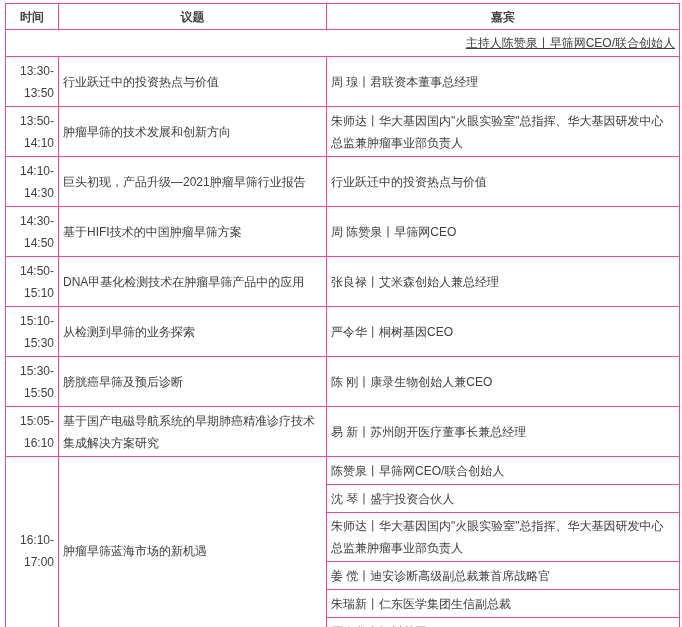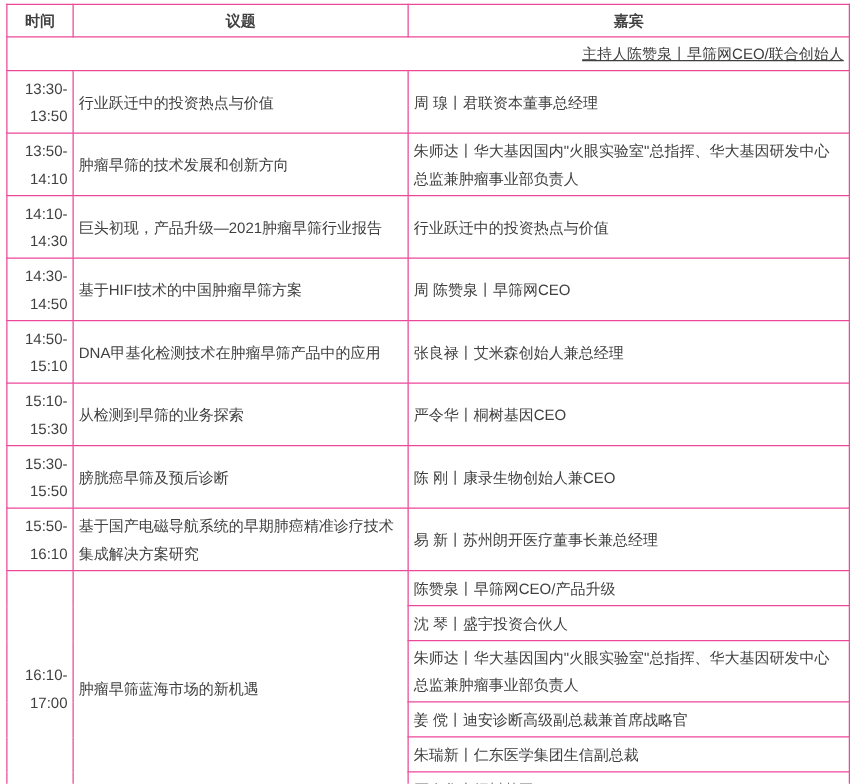--- a/index.html
+++ b/index.html
@@ -118,31 +118,31 @@
         <td class="topic-cell">从检测到早筛的业务探索</td>
         <td class="guest-cell">严令华丨桐树基因CEO</td>
       </tr>
       <tr class="session">
         <td class="time-cell">15:30-
 15:50</td>
         <td class="topic-cell">膀胱癌早筛及预后诊断</td>
         <td class="guest-cell">陈 刚丨康录生物创始人兼CEO</td>
       </tr>
       <tr class="session">
-        <td class="time-cell">15:50-
+        <td class="time-cell">15:05-
 16:10</td>
         <td class="topic-cell">基于国产电磁导航系统的早期肺癌精准诊疗技术集成解决方案研究</td>
         <td class="guest-cell">易 新丨苏州朗开医疗董事长兼总经理</td>
       </tr>
 
       <tr class="sub-row">
         <td class="time-cell" rowspan="6">16:10-
 17:00</td>
         <td class="topic-cell" rowspan="6">肿瘤早筛蓝海市场的新机遇</td>
-        <td class="guest-cell">陈赞泉丨早筛网CEO/产品升级</td>
+        <td class="guest-cell">陈赞泉丨早筛网CEO/联合创始人</td>
       </tr>
       <tr class="sub-row">
         <td class="guest-cell">沈 琴丨盛宇投资合伙人</td>
       </tr>
       <tr class="sub-row">
         <td class="guest-cell">朱师达丨华大基因国内"火眼实验室"总指挥、华大基因研发中心总监兼肿瘤事业部负责人</td>
       </tr>
       <tr class="sub-row">
         <td class="guest-cell">姜 傥丨迪安诊断高级副总裁兼首席战略官</td>
       </tr>

